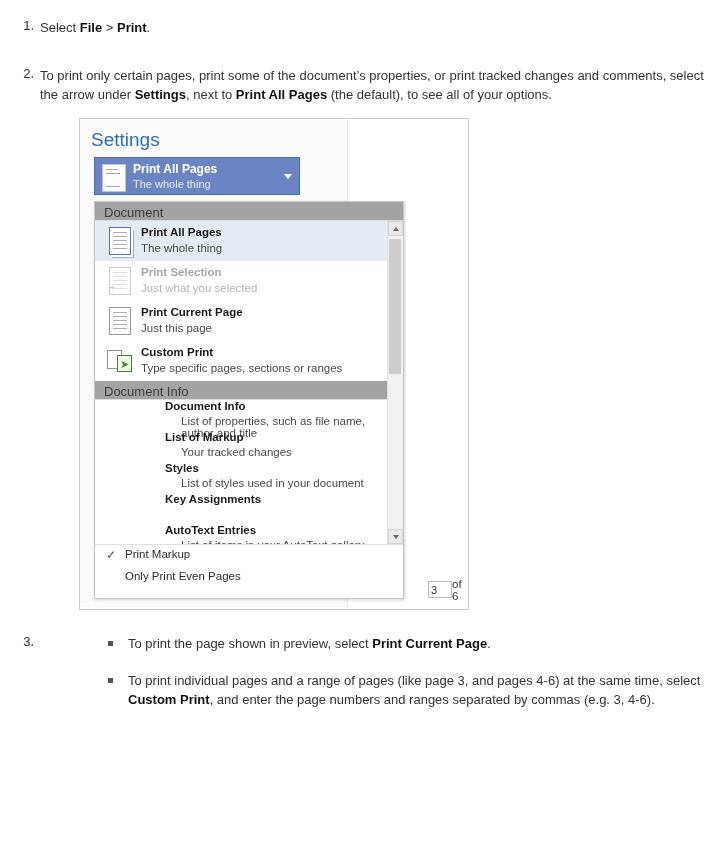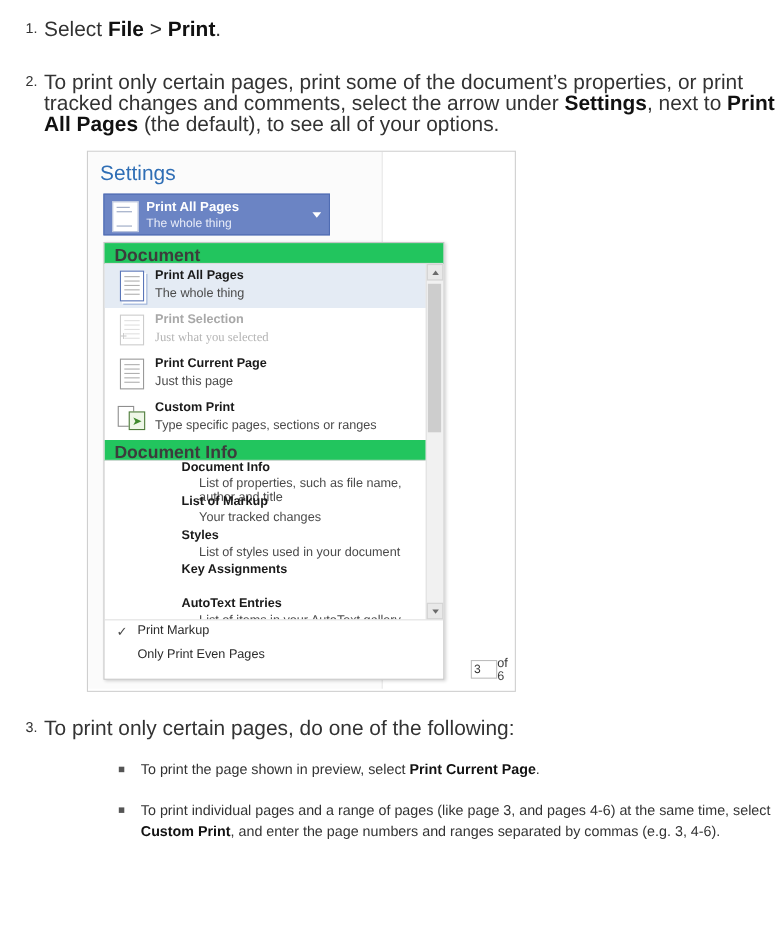--- a/index.html
+++ b/index.html
@@ -35,21 +35,21 @@
     position: absolute;
     left: 14px;
     top: 0;
     width: 20px;
     text-align: right;
     color: #333333;
     font-size: 13px;
   }
   .step-text {
     line-height: 19px;
-    font-size: 19px;
+    font-size: 13px;
     color: #333;
   }
   .b { font-weight: bold; color: #111; }
   .blue { color: #1f6fc4; }
 
   #step1 { margin-top: 18px; }
   #step2 { margin-top: 29px; }
   #step3 { margin-top: 24px; }
 
   
@@ -148,45 +148,45 @@
     position: absolute;
     left: 14px; top: 82px;
     width: 310px; height: 398px;
     background: #ffffff;
     border: 1px solid #c6c6c6;
     box-shadow: 1px 1px 3px rgba(0,0,0,.18);
     box-sizing: border-box;
   }
   .dd-header {
     height: 19px;
-    background: #22c55e;
+    background: #a3a3a3;
     border-bottom: 1px solid #dcdcdc;
     color: #3c3c3c;
-    font-weight: bold;
-    font-size: 16px;
+    font-weight: normal;
+    font-size: 13px;
     padding: 3px 0 0 9px;
     box-sizing: border-box;
   }
   .dd-item {
     position: relative;
     height: 40px;
     padding-left: 46px;
     box-sizing: border-box;
   }
   .dd-item.selected { background: #e4ebf4; }
   .dd-item .t1 {
     position: absolute; top: 5px; left: 46px;
     font-weight: bold; font-size: 11.5px; color: #1a1a1a;
   }
   .dd-item .t2 {
     position: absolute; top: 21px; left: 46px;
     font-size: 11.5px; color: #4a4a4a;
   }
   .dd-item.disabled .t1 { color: #a8a8a8; font-weight: bold; }
-  .dd-item.disabled .t2 { color: #b4b4b4; font-family: Liberation Serif, serif; }
+  .dd-item.disabled .t2 { color: #b4b4b4; }
   
   .pgicon {
     position: absolute; left: 14px; top: 6px;
     width: 20px; height: 26px;
     background: #ffffff;
     border: 1px solid #9a9a9a;
   }
   .pgicon i {
     position: absolute; left: 3px; right: 3px; top: 4px;
     height: 1px; background: #b0b0b0;
@@ -432,21 +432,20 @@
               <span>Only Print Even Pages</span>
             </div>
           </div>
         </div>
       </div>
       
     </li>
 
     <li class="step" id="step3">
       <span class="step-num">3.</span>
-      <span class="step-text">To print only certain pages, do one of the following:</span>
 
       <ul class="bullets">
         <li class="bullet">
           <span class="sq"></span>
           <span><span>To print the page shown in preview, select </span><b class="b">Print Current Page</b><span>.</span></span>
         </li>
         <li class="bullet">
           <span class="sq"></span>
           <span><span>To print individual pages and a range of pages (like page 3, and pages 4-6) at the same time, select </span><b class="b">Custom Print</b><span>, and enter the page numbers and ranges separated by commas (e.g. 3, 4-6).</span></span>
         </li>

